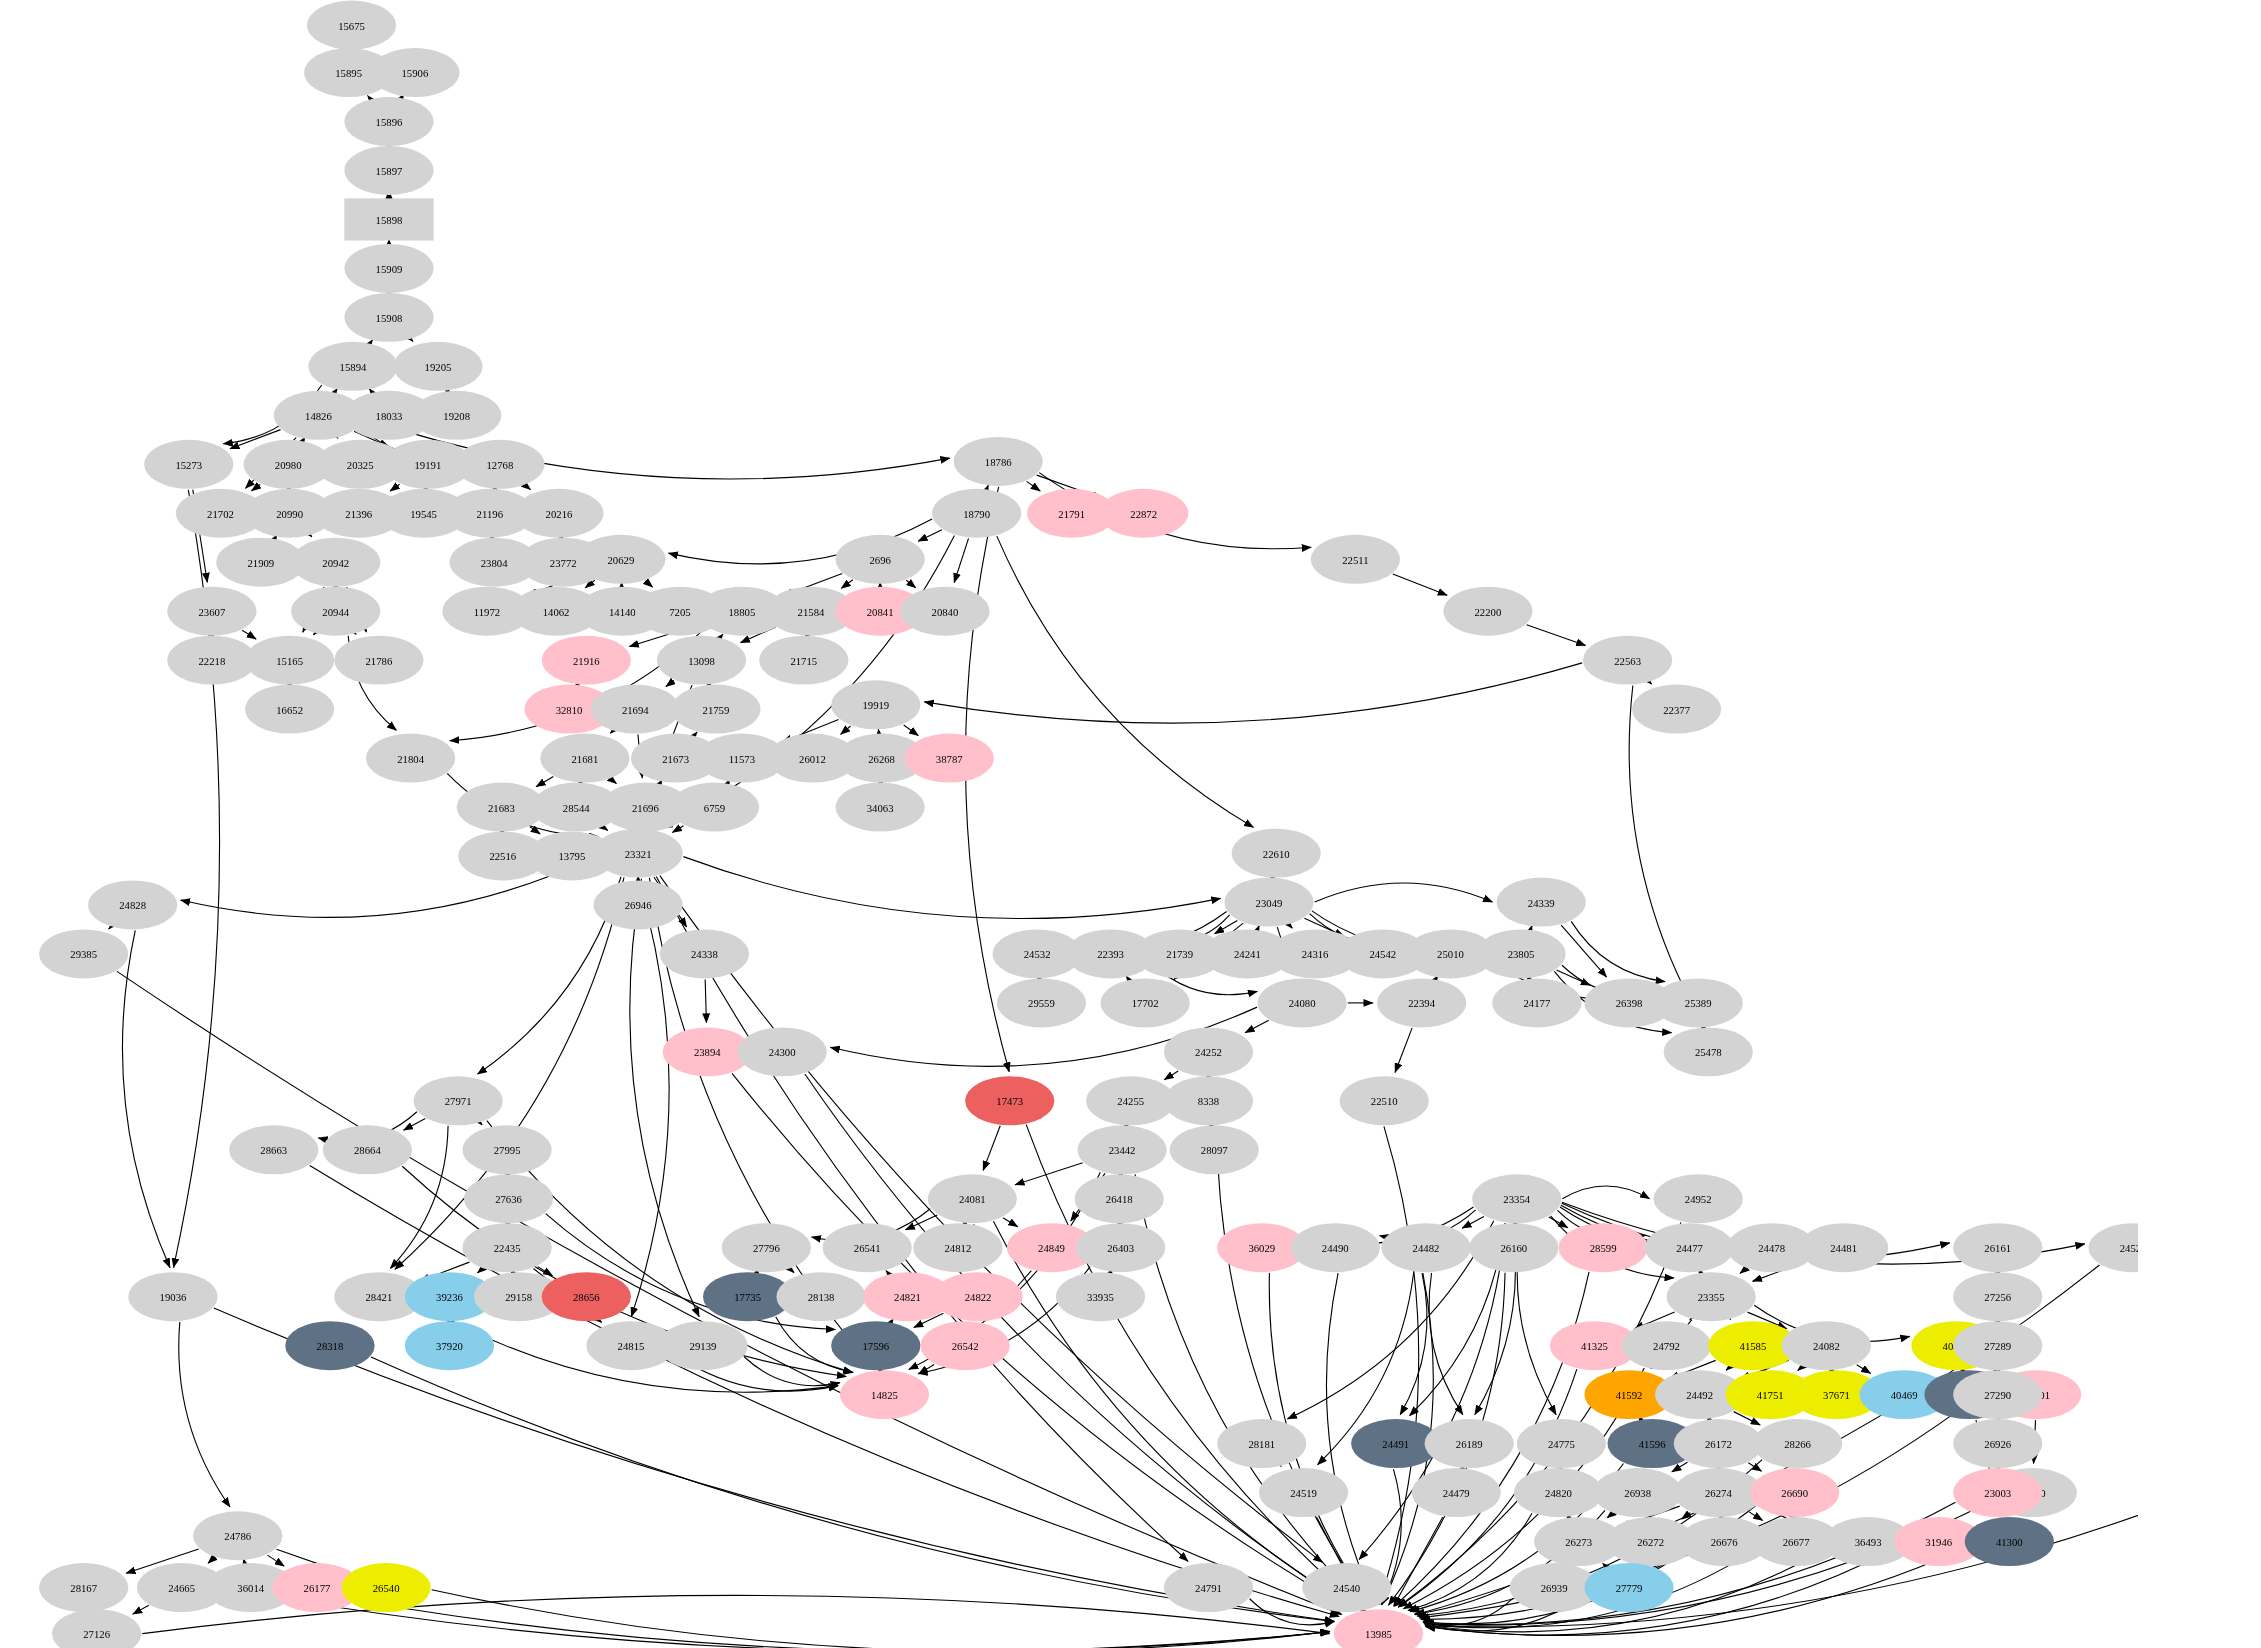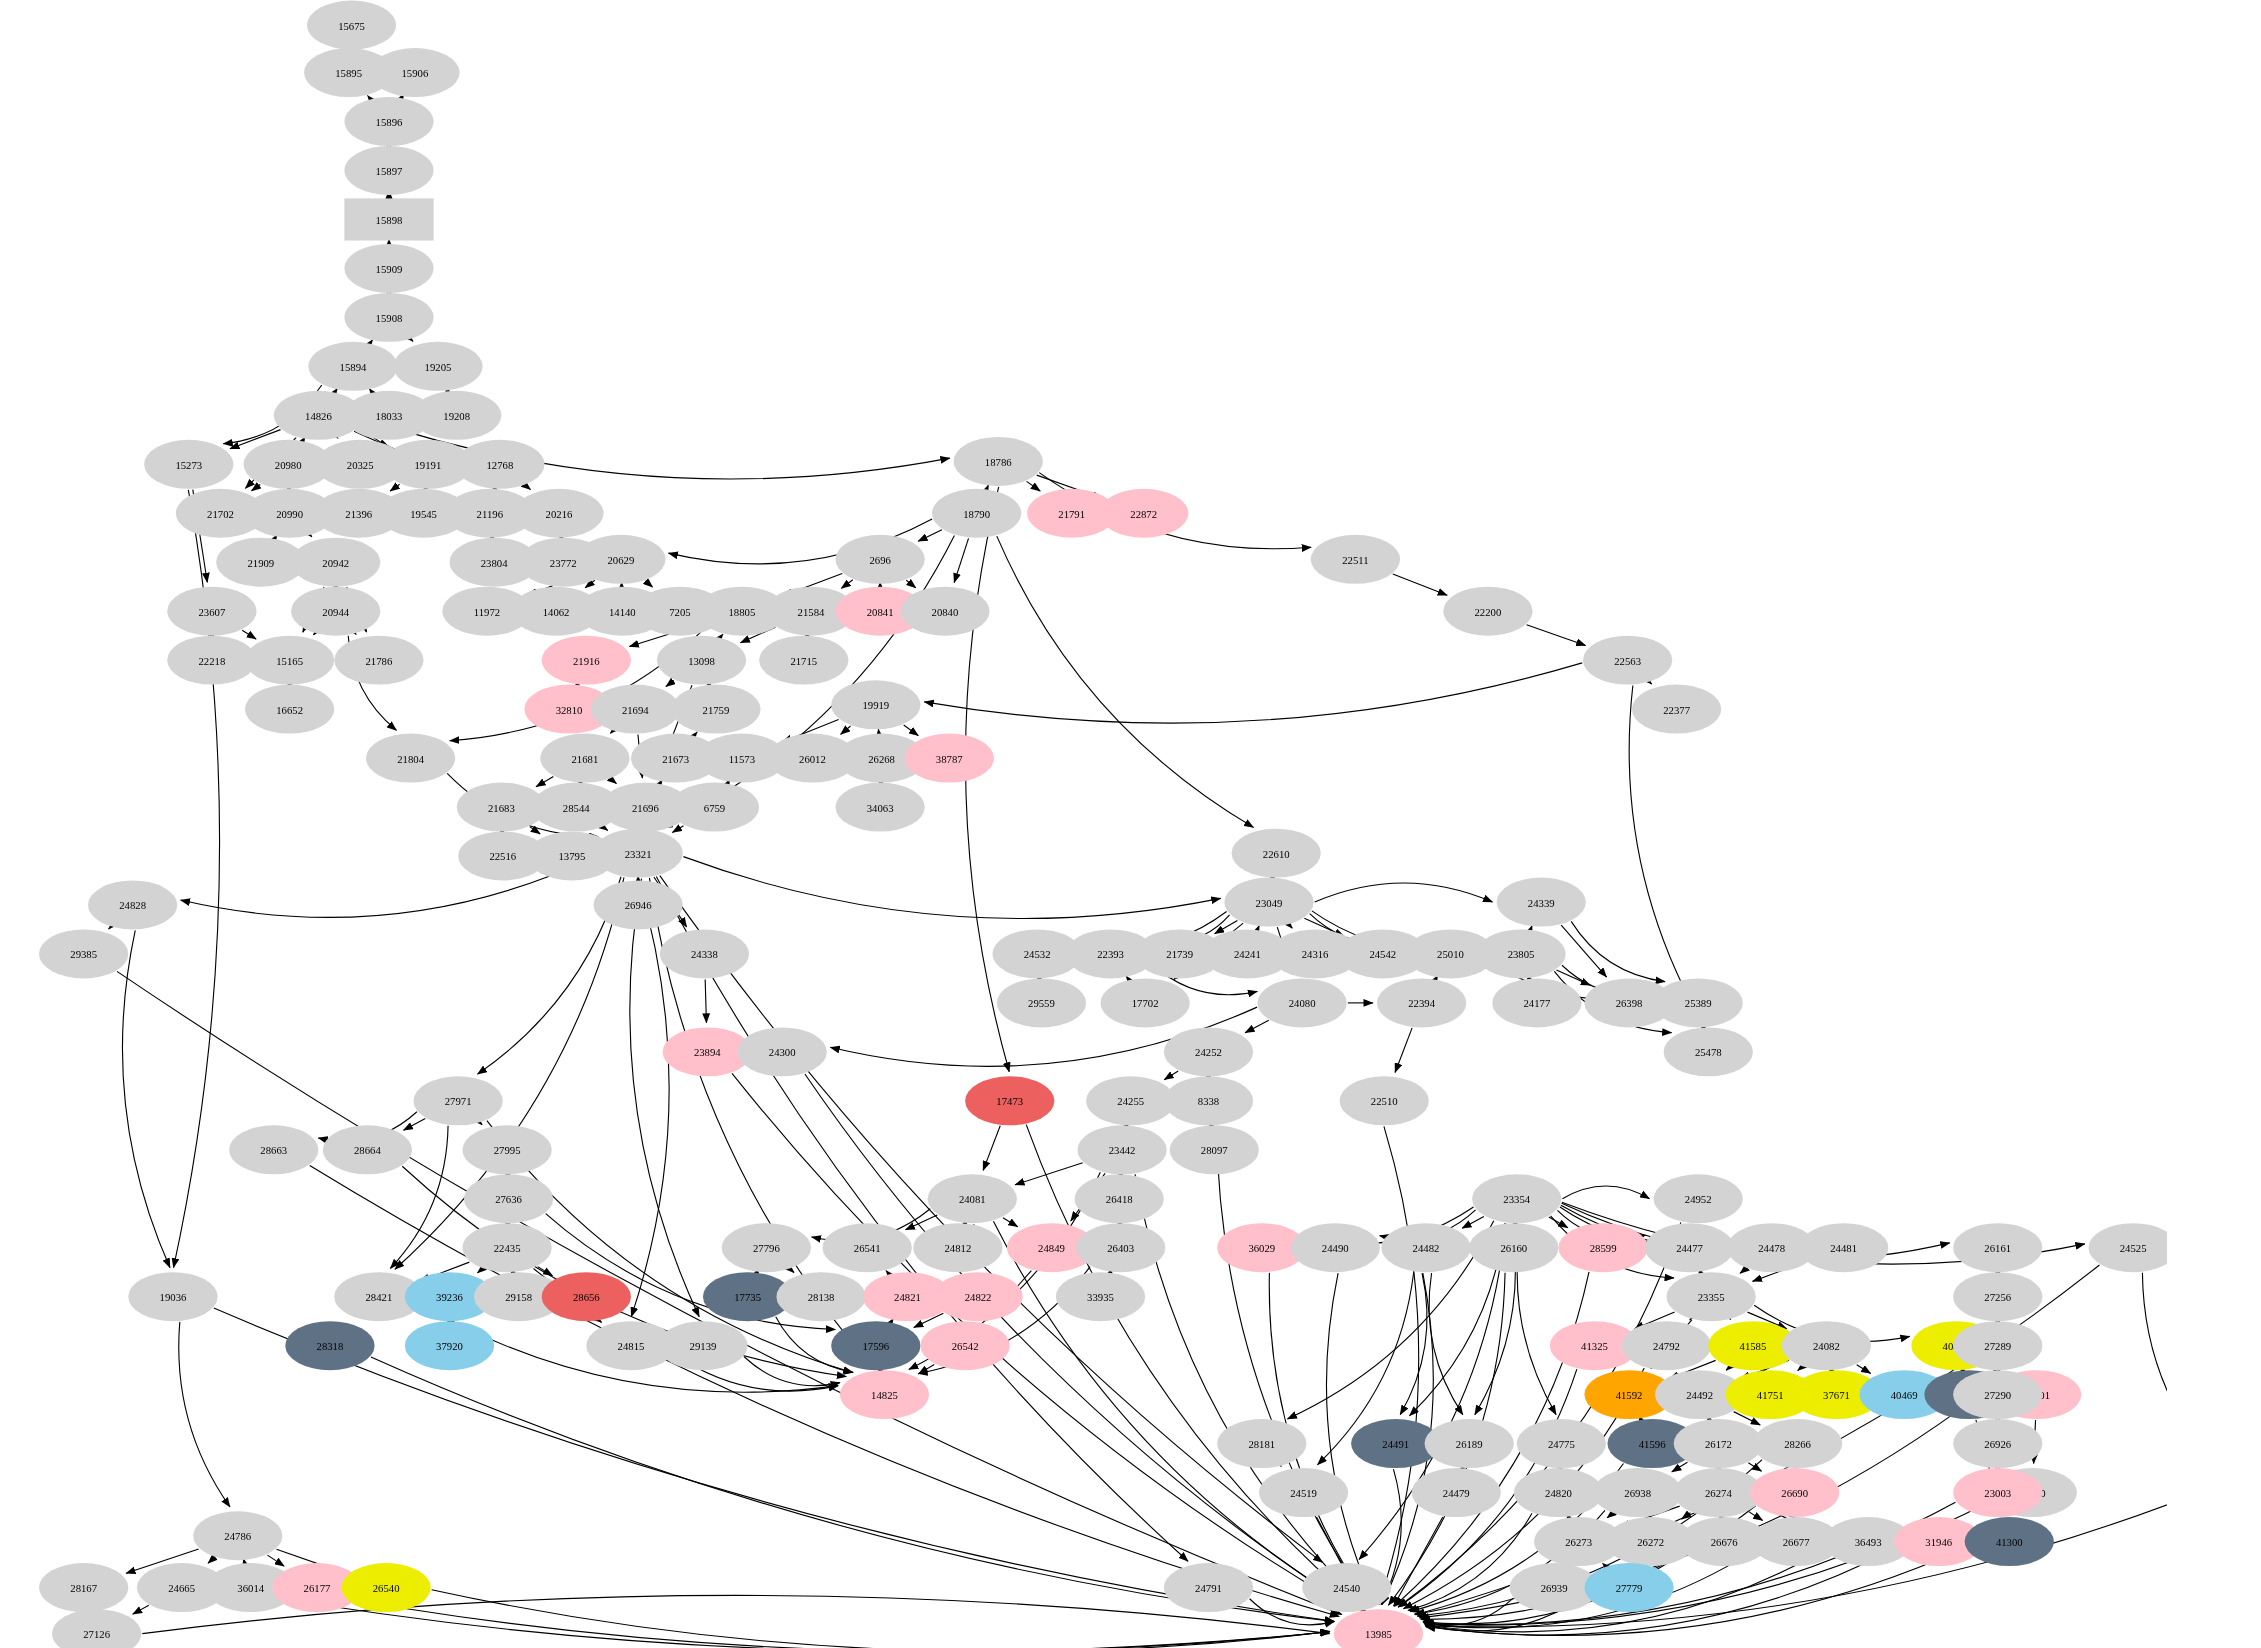--- a/index.html
+++ b/index.html
@@ -8,21 +8,20 @@
     padding: 0;
     background: #ffffff;
   }
   #graph-root {
     position: relative;
     width: 2138px;
     height: 1648px;
     background: #ffffff;
     font-family: "Liberation Serif", "DejaVu Serif", serif;
     overflow: hidden;
-    padding-left: 29px;
   }
   #graph-svg {
     position: absolute;
     top: 0; left: 0;
     width: 2261px;
     height: 1648px;
   }
   .edge-path {
     fill: none;
     stroke: #000000;

